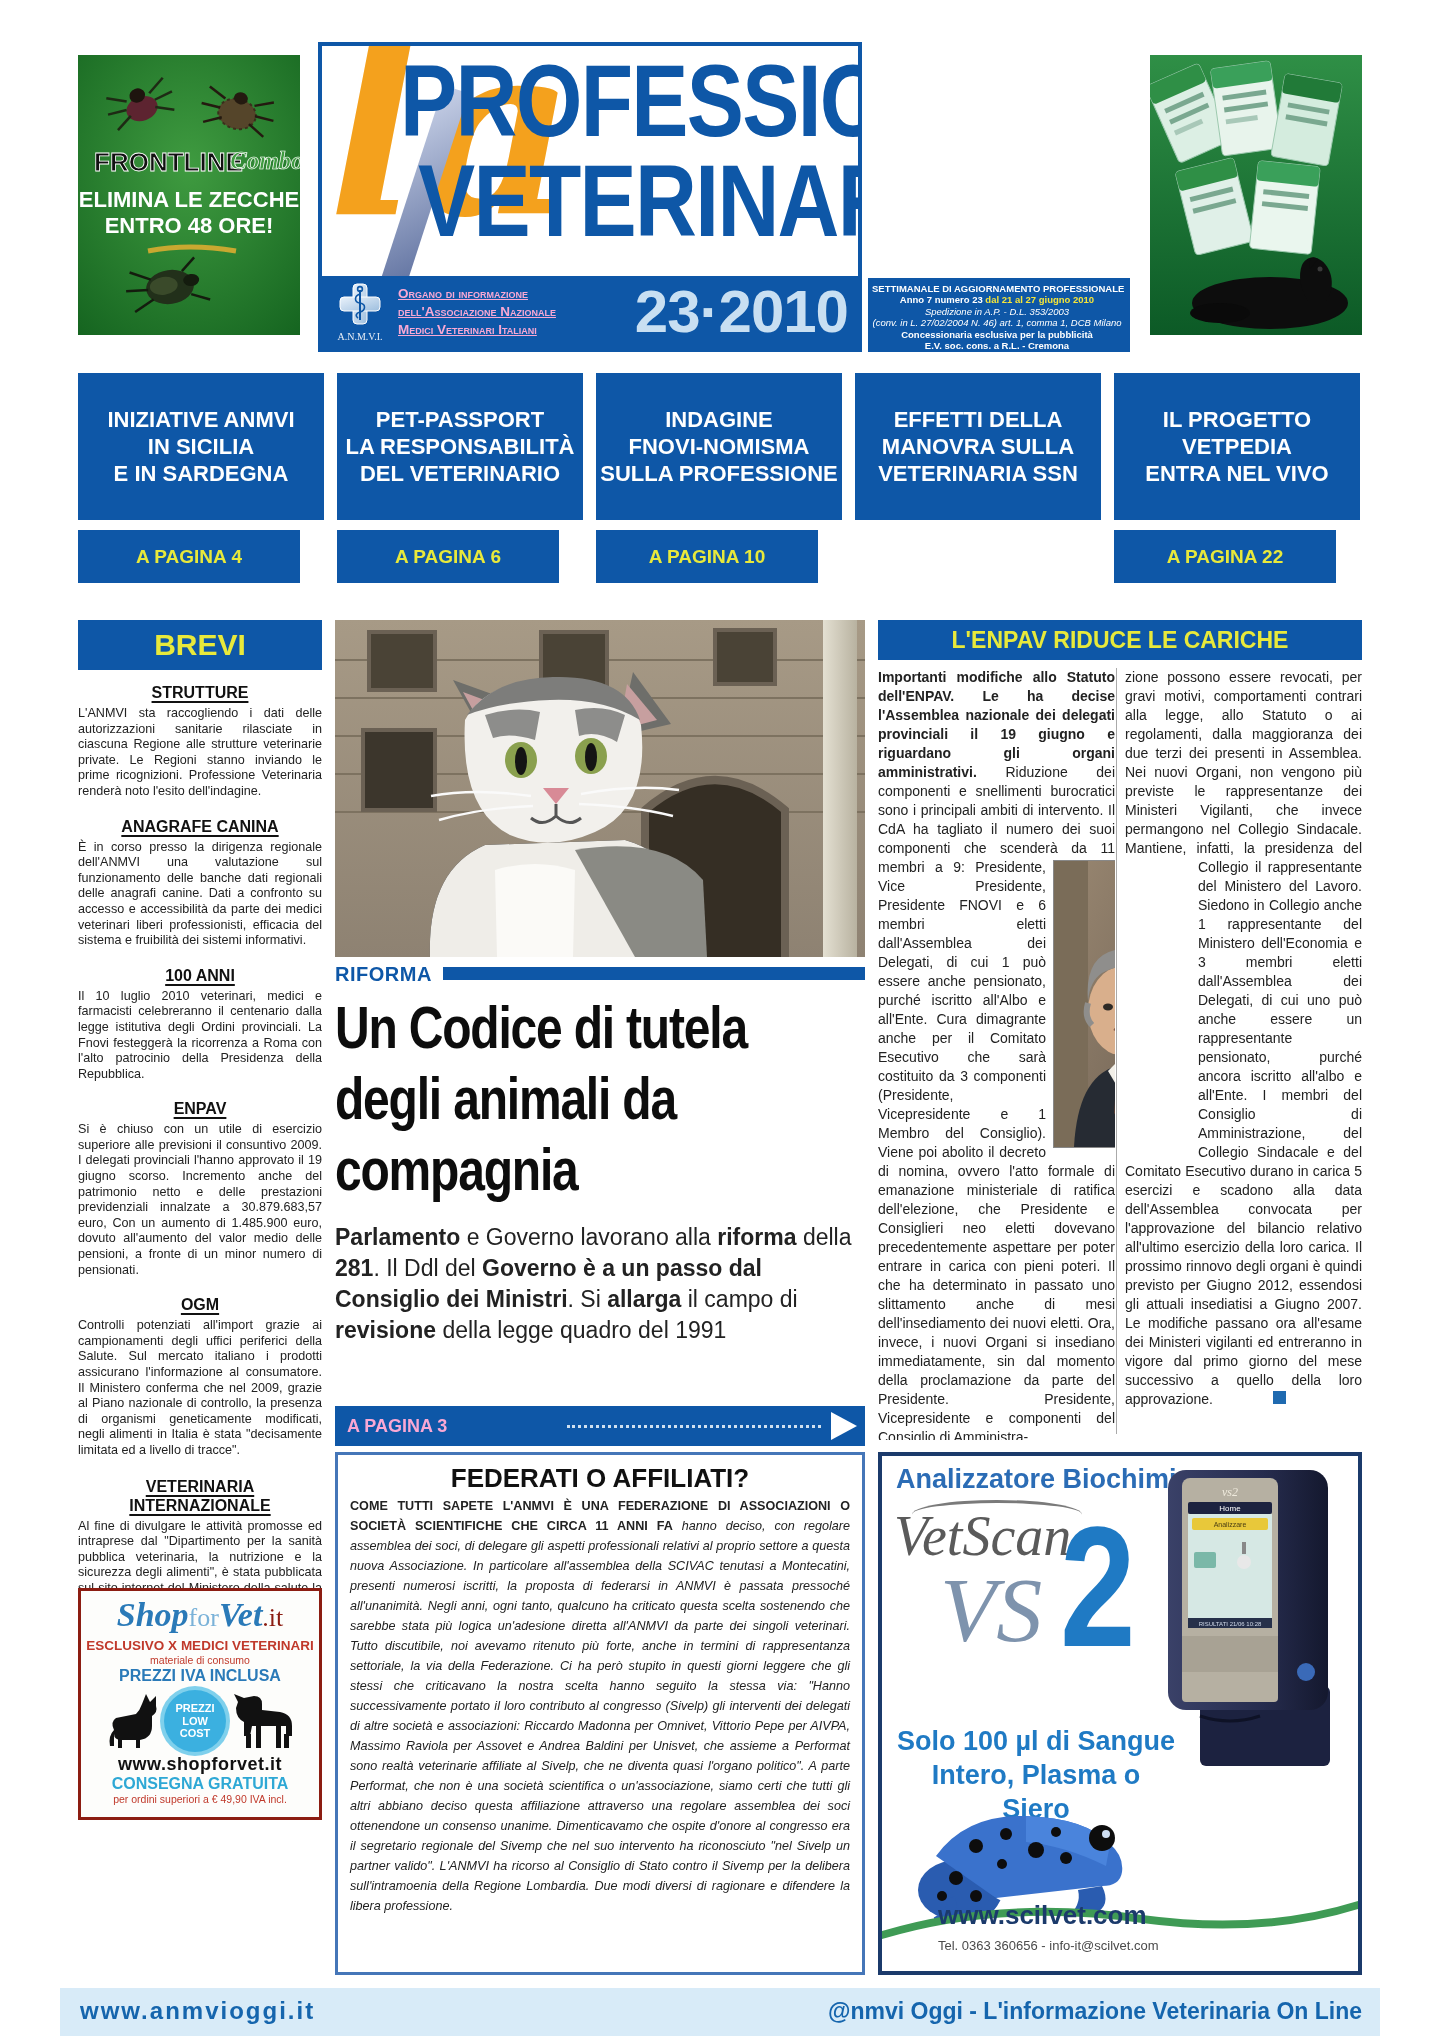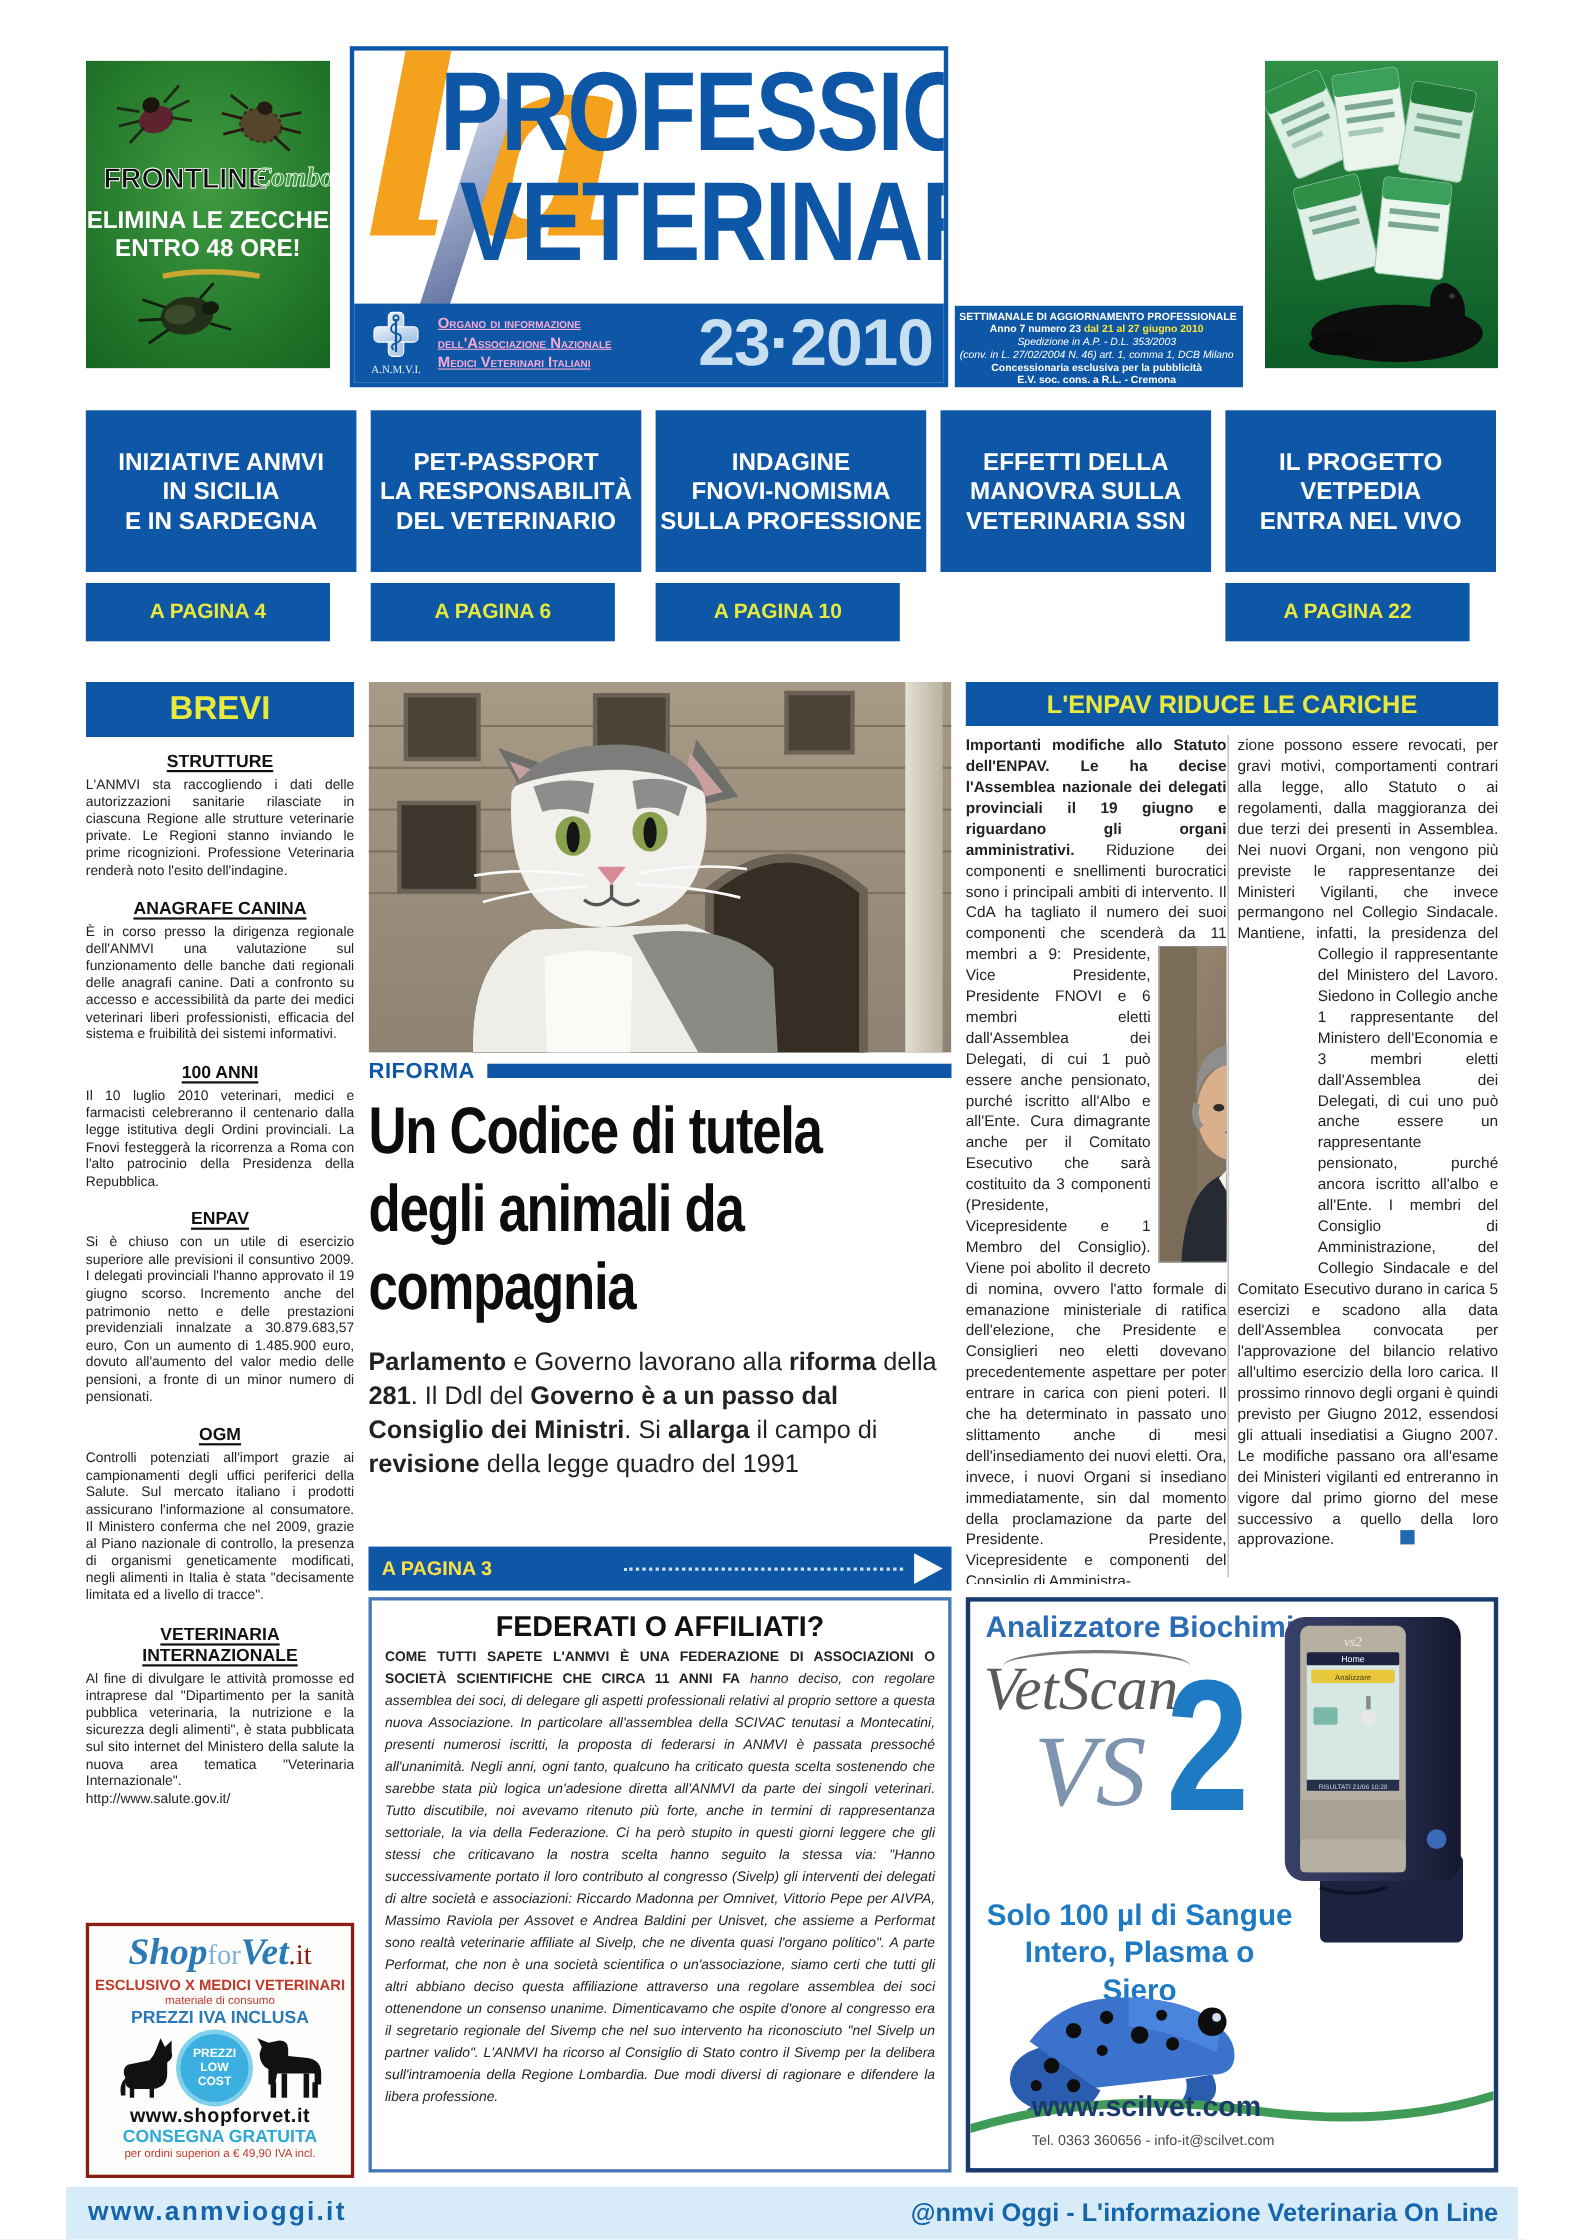--- a/index.html
+++ b/index.html
@@ -38,21 +38,21 @@
   
   #brevi{left:78px;top:620px;width:244px;height:1048px;overflow:hidden;}
   #brevi-header{height:50px;background:#0e57a7;color:#e8e93b;font-weight:bold;font-size:30px;
     display:flex;align-items:center;justify-content:center;margin-bottom:14px;}
   .brevi-item{margin-bottom:18px;}
   .brevi-title{text-align:center;font-weight:bold;font-size:16px;text-decoration:underline;
     text-decoration-thickness:2px;text-underline-offset:3px;margin-bottom:4px;color:#111;}
   .brevi-text{font-size:12.6px;line-height:15.6px;text-align:justify;color:#222;}
   .brevi-url{font-size:12.6px;line-height:15.6px;color:#222;}
   
-  #shopforvet{left:78px;top:1748px;width:244px;height:232px;border:3px solid #8c1d12;box-sizing:border-box;
+  #shopforvet{left:78px;top:1588px;width:244px;height:232px;border:3px solid #8c1d12;box-sizing:border-box;
     background:#fdfdfb;text-align:center;overflow:hidden;}
   #sfv-logo{font-family:"Liberation Serif",serif;font-size:34px;line-height:40px;margin-top:4px;}
   #sfv-logo .shop{color:#2a7ab8;font-style:italic;font-weight:bold;}
   #sfv-logo .for{color:#7ab2d8;font-size:26px;}
   #sfv-logo .vet{color:#2a7ab8;font-style:italic;font-weight:bold;}
   #sfv-logo .it{color:#8c1d12;font-size:26px;}
   .sfv-l1{color:#c0392b;font-weight:bold;font-size:13.5px;line-height:16px;}
   .sfv-l2{color:#c0392b;font-size:10.5px;line-height:12px;}
   .sfv-l3{color:#2a7ab8;font-weight:bold;font-size:16px;line-height:19px;}
   #sfv-mid{display:flex;align-items:center;justify-content:center;gap:6px;margin:5px 0 2px 0;}
@@ -65,21 +65,21 @@
   
   #kitten-photo{left:335px;top:620px;width:530px;height:337px;overflow:hidden;}
   #kicker-row{left:335px;top:963px;width:530px;height:20px;}
   #kicker{position:absolute;left:0;top:0;color:#0e57a7;font-weight:bold;font-size:20px;letter-spacing:.5px;}
   #kicker-bar{position:absolute;left:108px;right:0;top:4px;height:13px;background:#0e57a7;}
   #headline{left:335px;top:992px;width:540px;}
   #headline .hl-line{font-weight:bold;color:#0d0d0d;font-size:60px;line-height:71px;letter-spacing:-1.5px;
     transform:scaleX(.8);transform-origin:left;white-space:nowrap;}
   #standfirst{left:335px;top:1222px;width:530px;font-size:23px;line-height:31px;color:#222;}
   #pagina3-bar{left:335px;top:1406px;width:530px;height:40px;background:#0e57a7;display:flex;align-items:center;}
-  #pagina3-label{color:#fde047;font-weight:bold;font-size:18px;margin-left:12px;white-space:nowrap;}
+  #pagina3-label{color:#f9a8d4;font-weight:bold;font-size:18px;margin-left:12px;white-space:nowrap;}
   #pagina3-dots{flex:1;border-top:3px dotted #cfe0f0;margin:0 10px 0 120px;height:0;}
   #pagina3-arrow{width:0;height:0;border-left:26px solid #fff;border-top:14px solid transparent;
     border-bottom:14px solid transparent;margin-right:8px;}
   
   #federati{left:335px;top:1452px;width:530px;height:523px;border:3px solid #4576b8;box-sizing:border-box;
     padding:8px 12px;overflow:hidden;background:#fff;}
   #federati-title{text-align:center;font-weight:bold;font-size:26px;color:#111;margin-bottom:2px;}
   #federati-body{font-size:12.6px;line-height:20px;text-align:justify;color:#222;}
   #federati-body .lead{font-weight:bold;}
   #federati-body .rest{font-style:italic;}

